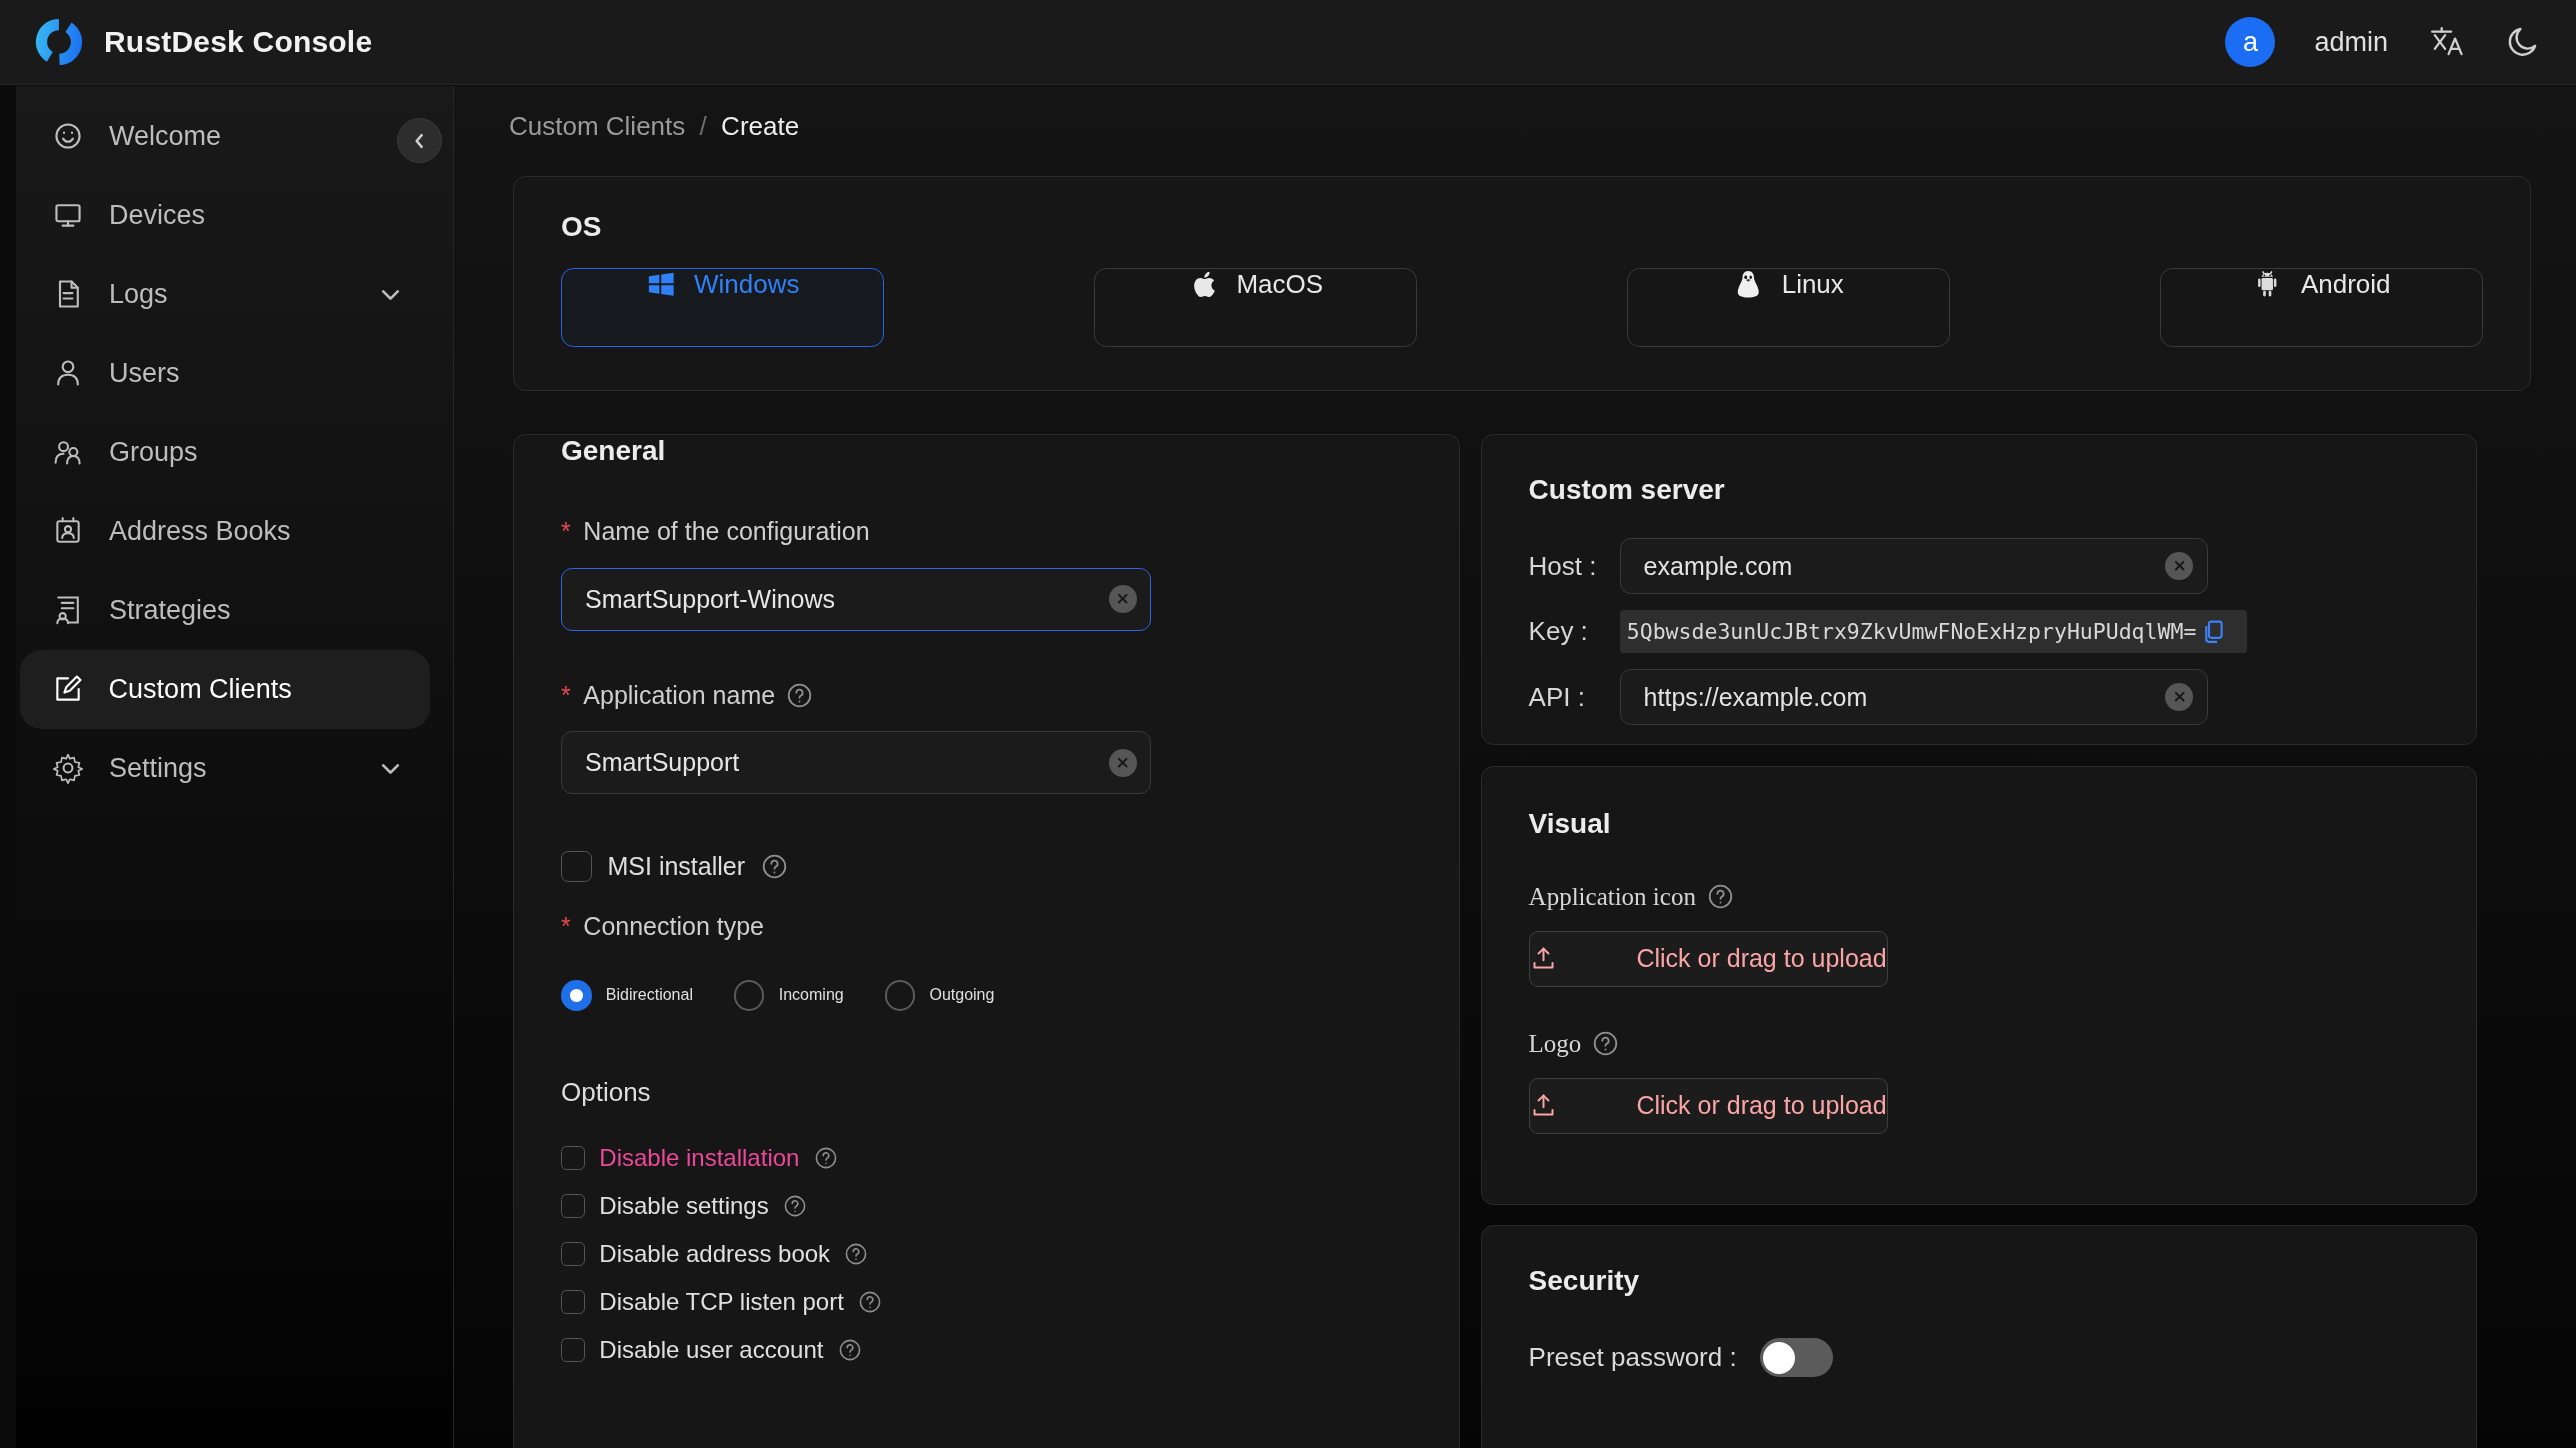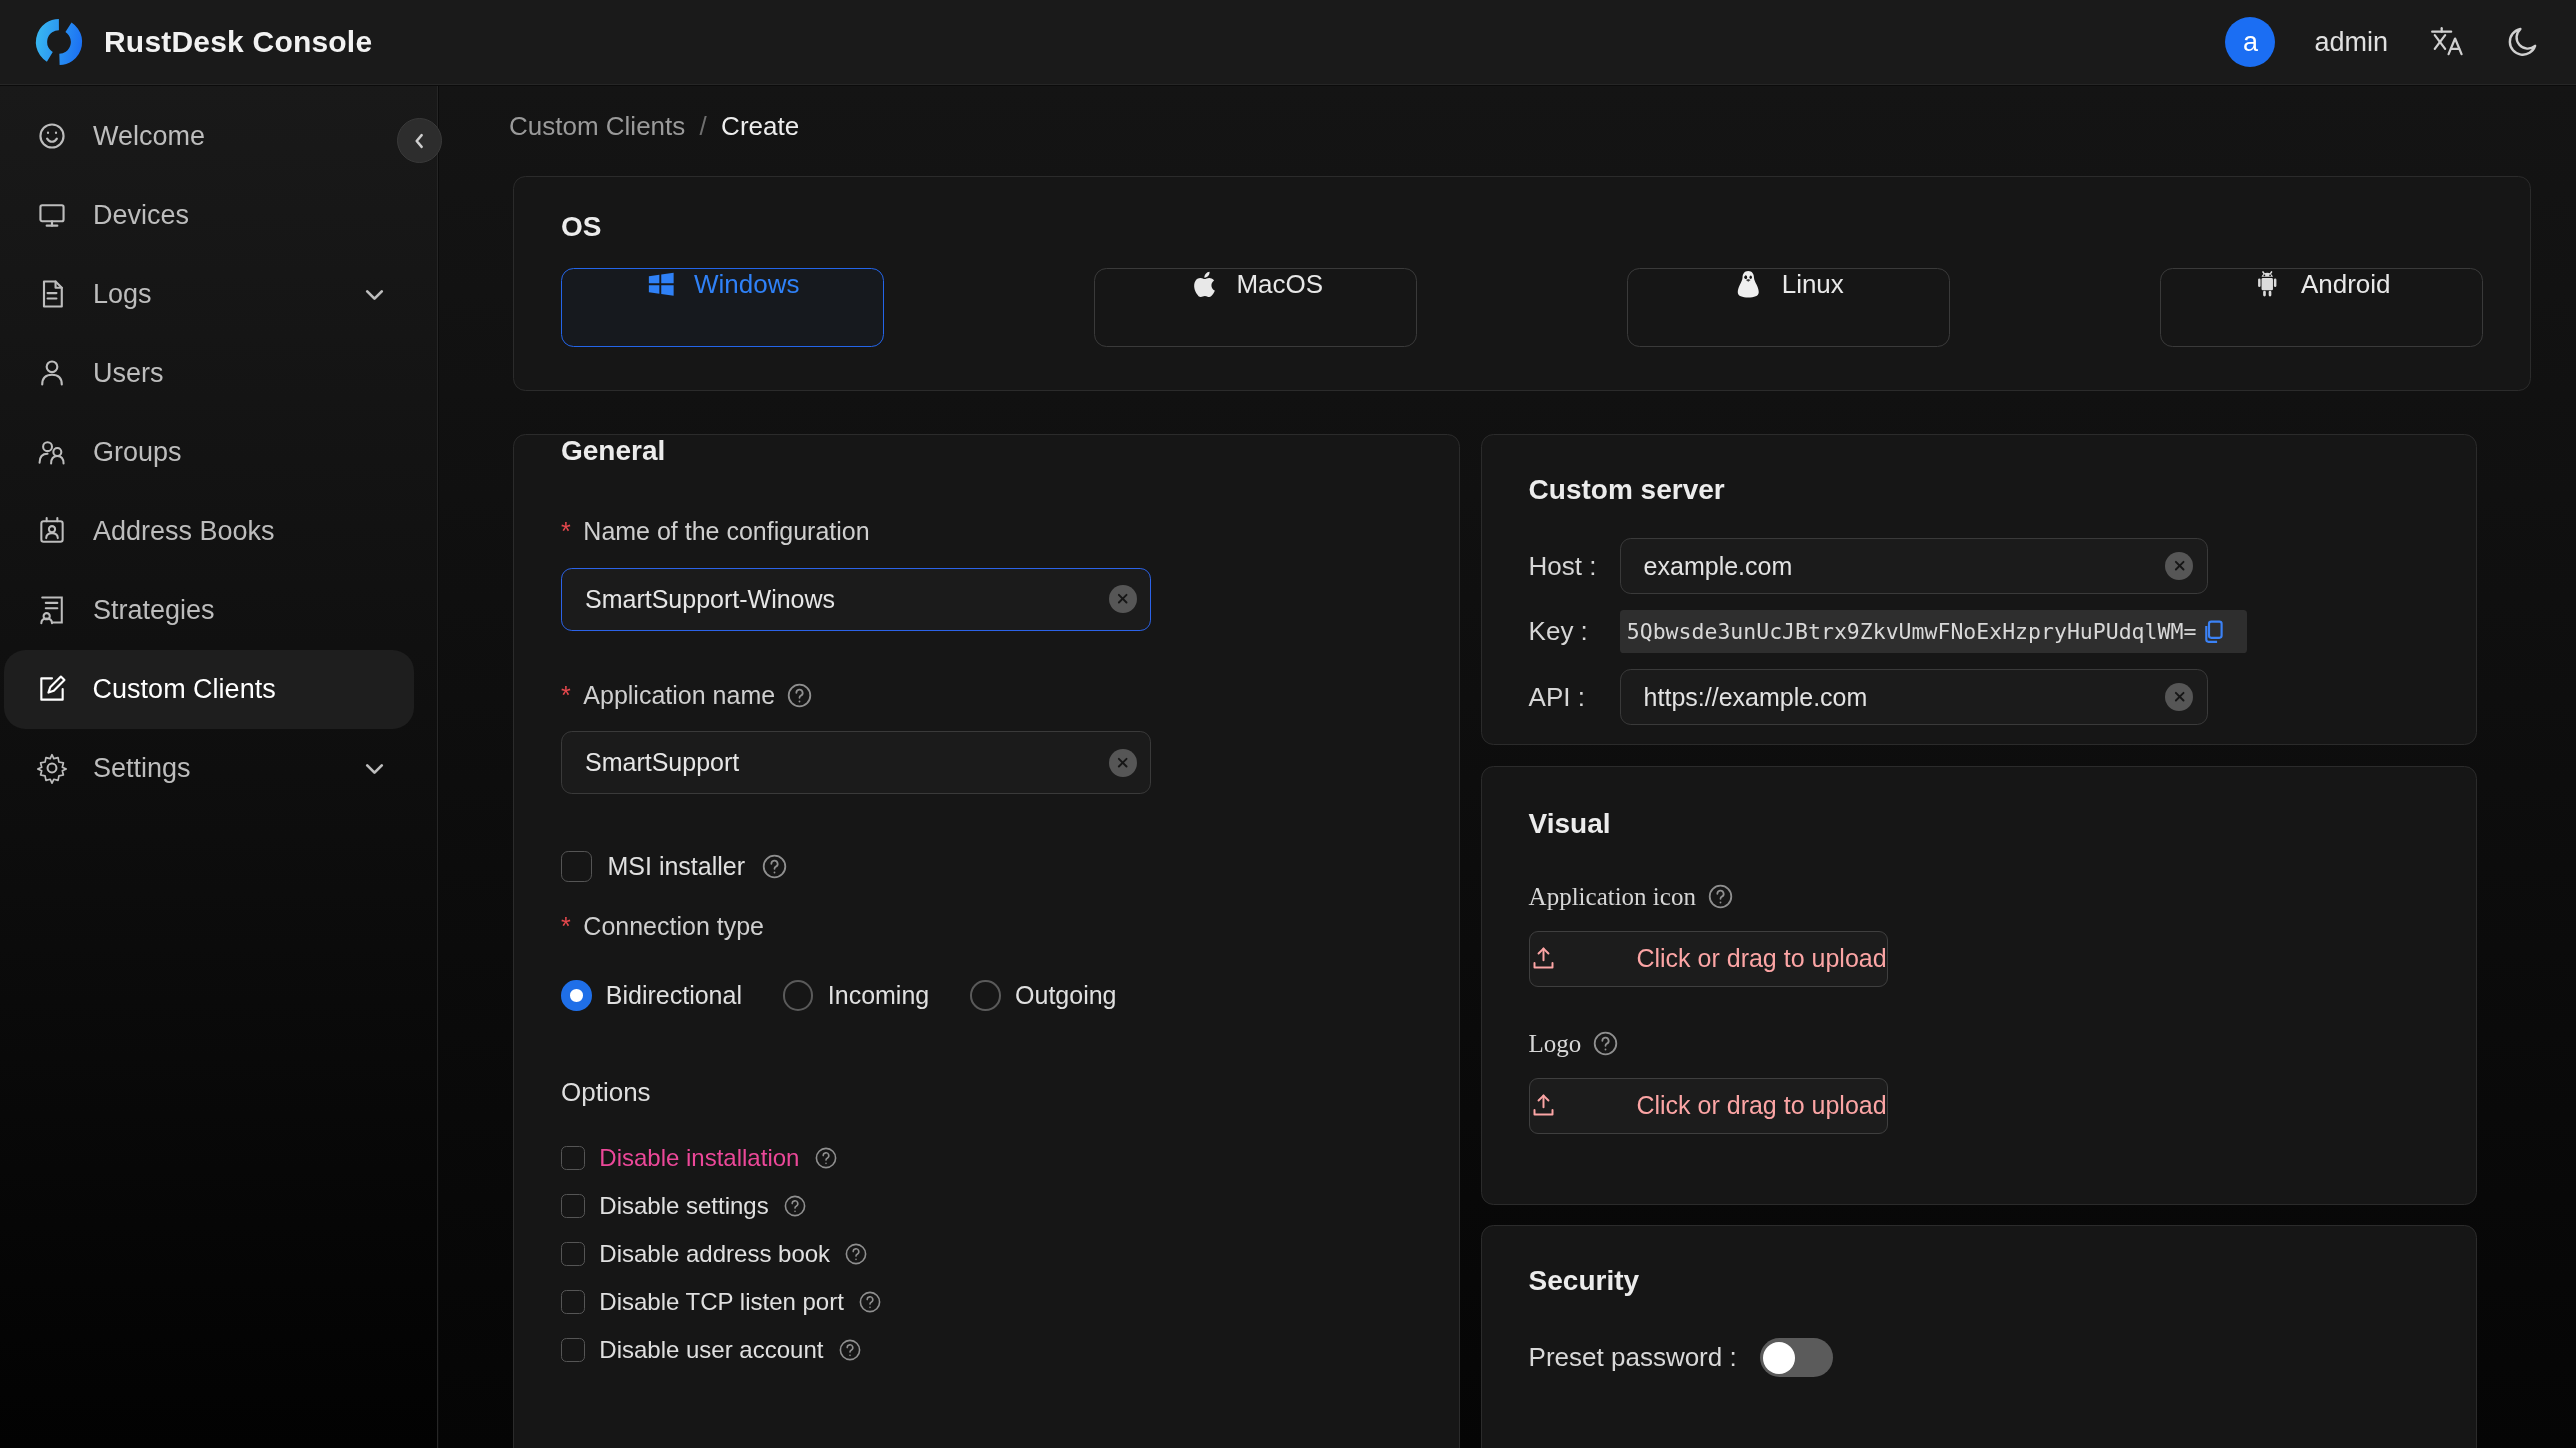--- a/index.html
+++ b/index.html
@@ -11,21 +11,21 @@
             border-bottom:0.9px solid #262626; display:flex; align-items:center; padding:0 34px; z-index:50; }
   .logo { width:50px; height:50px; flex:0 0 auto; }
   .app-title { font-size:30px; font-weight:700; color:#f2f2f2; margin-left:20px; letter-spacing:0.2px; }
   .header-right { margin-left:auto; display:flex; align-items:center; gap:39px; }
   .avatar { width:50px; height:50px; border-radius:50%; background:#1b6ef3; color:#fff;
             display:flex; align-items:center; justify-content:center; font-size:27px; }
   .username { font-size:27px; color:#e0e0e0; }
   .hicon { width:38px; height:38px; color:#d0d0d0; }
 
   
-  .sidebar { position:fixed; top:86px; left:0; bottom:0; width:438px;
+  .sidebar { position:fixed; top:86px; left:16px; bottom:0; width:438px;
              background:linear-gradient(180deg,#191919 0%,#0d0d0d 55%,#020202 100%);
              border-right:0.9px solid #262626; padding-top:10.8px; z-index:10; }
   .nav-item { position:relative; height:79px; display:flex; align-items:center; padding-left:36px;
               color:#bdbdbd; font-size:27px; cursor:pointer; }
   .nav-item .nicon { width:32px; height:32px; margin-right:25px; flex:0 0 auto; }
   .nav-item .chev { position:absolute; right:50px; width:25px; height:25px; }
   .nav-item.active { background:#1e1e1e; border-radius:21.5px; color:#ffffff; margin:0 23px 0 3.6px; padding-left:32px; }
   .collapse-btn { position:fixed; left:397px; top:118px; width:45px; height:45px; border-radius:50%;
                   background:#2d2d2d; border:0.9px solid #3a3a3a; display:flex; align-items:center; justify-content:center;
                   z-index:60; color:#cfcfcf; }
@@ -65,21 +65,21 @@
                 font-family:"Liberation Sans", sans-serif; }
   .text-input.focused { border-color:#2c63e8; }
   .clear-btn { position:absolute; right:14.3px; top:50%; transform:translateY(-50%); width:28px; height:28px;
                border-radius:50%; background:#565656; border:none; color:#161616; display:flex; align-items:center;
                justify-content:center; cursor:pointer; }
   .clear-btn svg { width:13.4px; height:13.4px; }
 
   .check-row { display:flex; align-items:center; gap:16px; margin-top:57px; font-size:25px; color:#e0e0e0; }
   .checkbox { width:30.5px; height:30.5px; border:1.8px solid #555; border-radius:7.2px; background:transparent; flex:0 0 auto; }
 
-  .radio-row { display:flex; align-items:center; gap:41px; margin-top:39px; font-size:25px; color:#e0e0e0; }
+  .radio-row { display:flex; align-items:center; gap:41px; margin-top:39px; font-size:16px; color:#e0e0e0; }
   .radio-opt { display:flex; align-items:center; gap:14.3px; }
   .radio { width:30.5px; height:30.5px; border-radius:50%; border:2.7px solid #5a5a5a; flex:0 0 auto; }
   .radio.on { border:9px solid #1f6fe8; background:#ffffff; }
 
   .opts-heading { margin-top:66px; font-size:26px; color:#dedede; }
   .opt-row { display:flex; align-items:center; gap:14.3px; margin-top:20px; font-size:24px; color:#e0e0e0; }
   .opt-row .checkbox { width:24px; height:24px; border-radius:5.4px; }
   .opt-row.bold span.lbl { font-weight:400; color:#ec4899; }
   .opt-row .qicon { width:24px; height:24px; }
 

